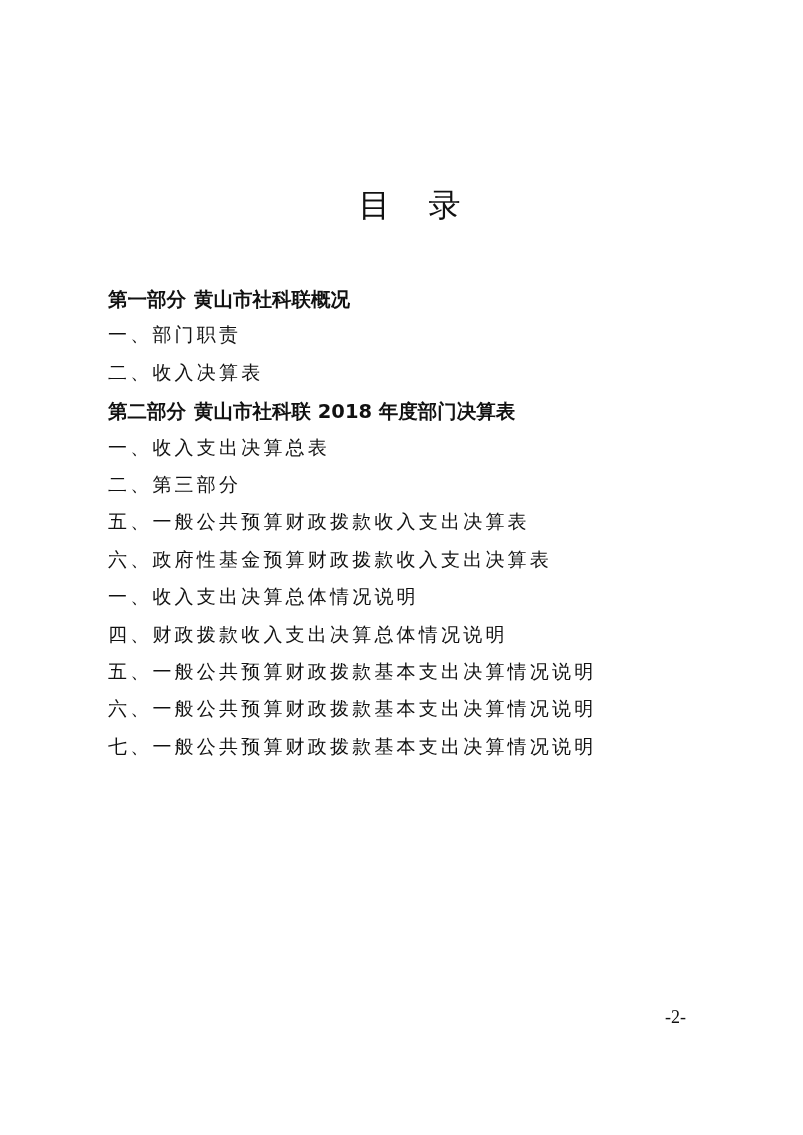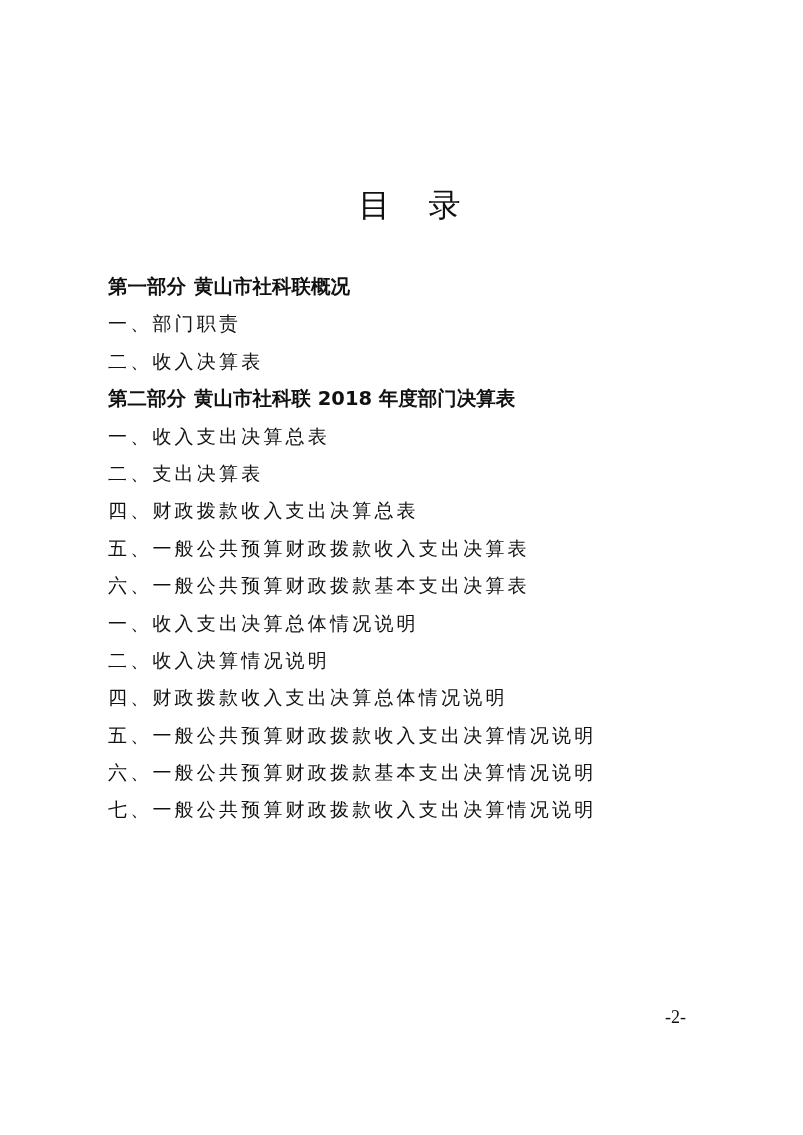--- a/index.html
+++ b/index.html
@@ -24,36 +24,36 @@
       font-family: "DejaVu Sans", "Liberation Sans", sans-serif;
       font-size: 32px;
       line-height: 44px;
       letter-spacing: 0;
       margin-left: 8px;
     }
     .title .gap { display: inline-block; width: 38px; }
     .toc {
       position: absolute;
       left: 108px;
-      top: 268px;
+      top: 281px;
       width: 640px;
     }
     .row {
       height: 37.4px;
       line-height: 37.4px;
       font-size: 19px;
       white-space: nowrap;
     }
     .row.part {
       font-family: "DejaVu Sans", "Liberation Sans", sans-serif;
       font-weight: bold;
       font-size: 19.5px;
     }
     .row.item {
-      font-family: Liberation Sans, sans-serif;
+      font-family: Liberation Mono, monospace;
       letter-spacing: 3.2px;
       font-weight: normal;
     }
     .row .sep { display: inline-block; width: 8px; }
     .page-number {
       position: absolute;
       left: 665px;
       top: 1005px;
       font-family: "Liberation Serif", "DejaVu Serif", serif;
       font-size: 18px;
@@ -72,26 +72,24 @@
   <div class="row part">
     <span>第一部分</span><span class="sep"></span><span>黄山市社科联概况</span>
   </div>
   <div class="row item">一、部门职责</div>
   <div class="row item">二、收入决算表</div>
 
   <div class="row part">
     <span>第二部分</span><span class="sep"></span><span>黄山市社科联 2018 年度部门决算表</span>
   </div>
   <div class="row item">一、收入支出决算总表</div>
-  <div class="row item">二、支出决算表</div>
-  <div class="row item">四、财政拨款收入支出决算总表</div>
+  <div class="row item">二、第三部分</div>
   <div class="row item">五、一般公共预算财政拨款收入支出决算表</div>
-  <div class="row item">六、一般公共预算财政拨款基本支出决算表</div>
+  <div class="row item">六、政府性基金预算财政拨款收入支出决算表</div>
 
   <div class="row item">一、收入支出决算总体情况说明</div>
-  <div class="row item">二、收入决算情况说明</div>
   <div class="row item">四、财政拨款收入支出决算总体情况说明</div>
-  <div class="row item">五、一般公共预算财政拨款收入支出决算情况说明</div>
+  <div class="row item">五、一般公共预算财政拨款基本支出决算情况说明</div>
   <div class="row item">六、一般公共预算财政拨款基本支出决算情况说明</div>
-  <div class="row item">七、一般公共预算财政拨款收入支出决算情况说明</div>
+  <div class="row item">七、一般公共预算财政拨款基本支出决算情况说明</div>
 </div>
 
 <div class="page-number">-2-</div>
 
 </body></html>

